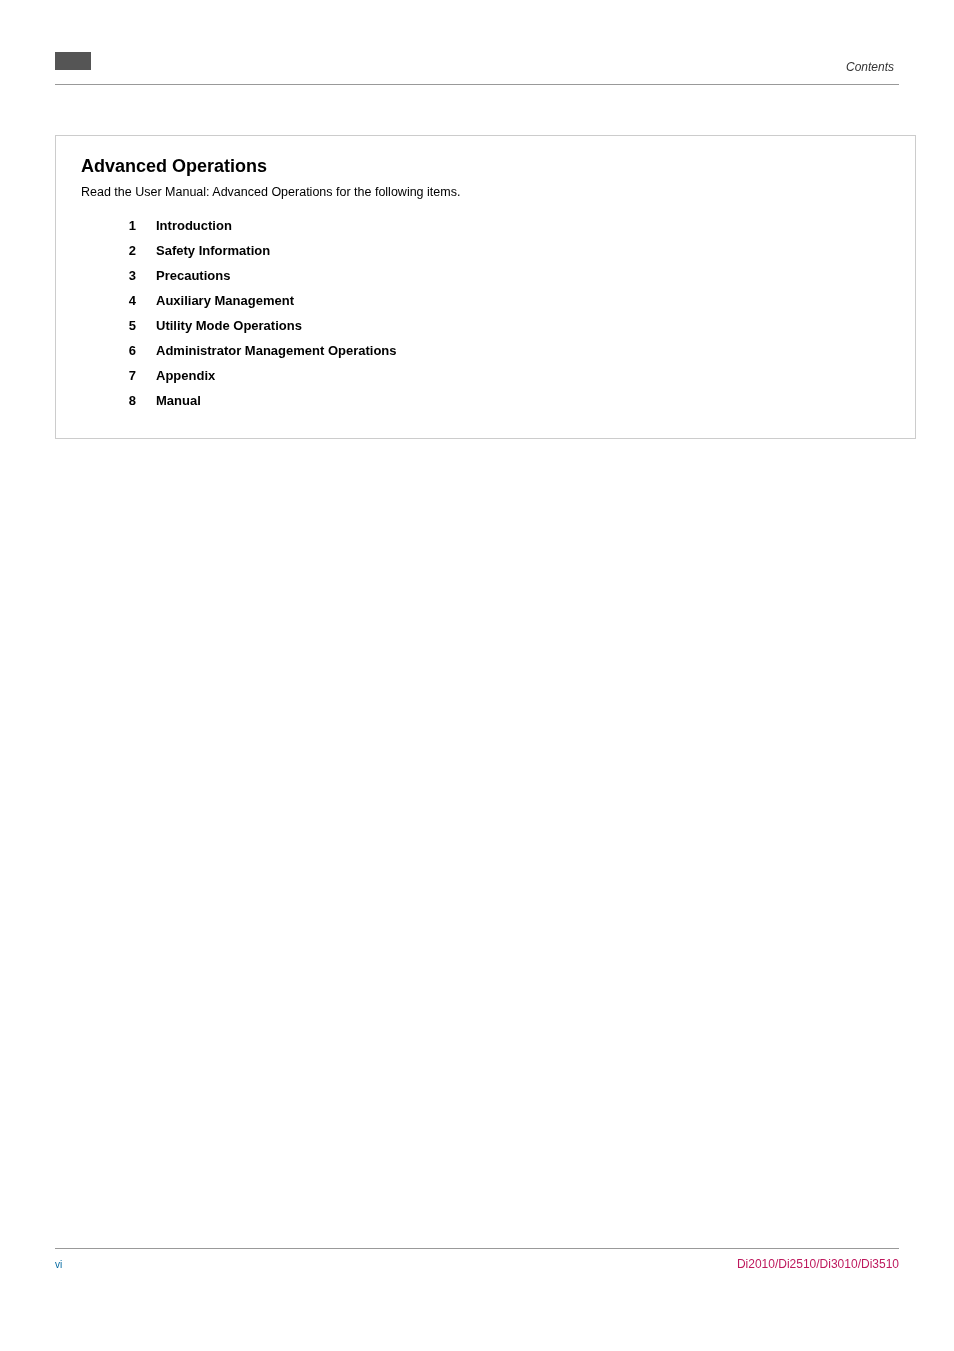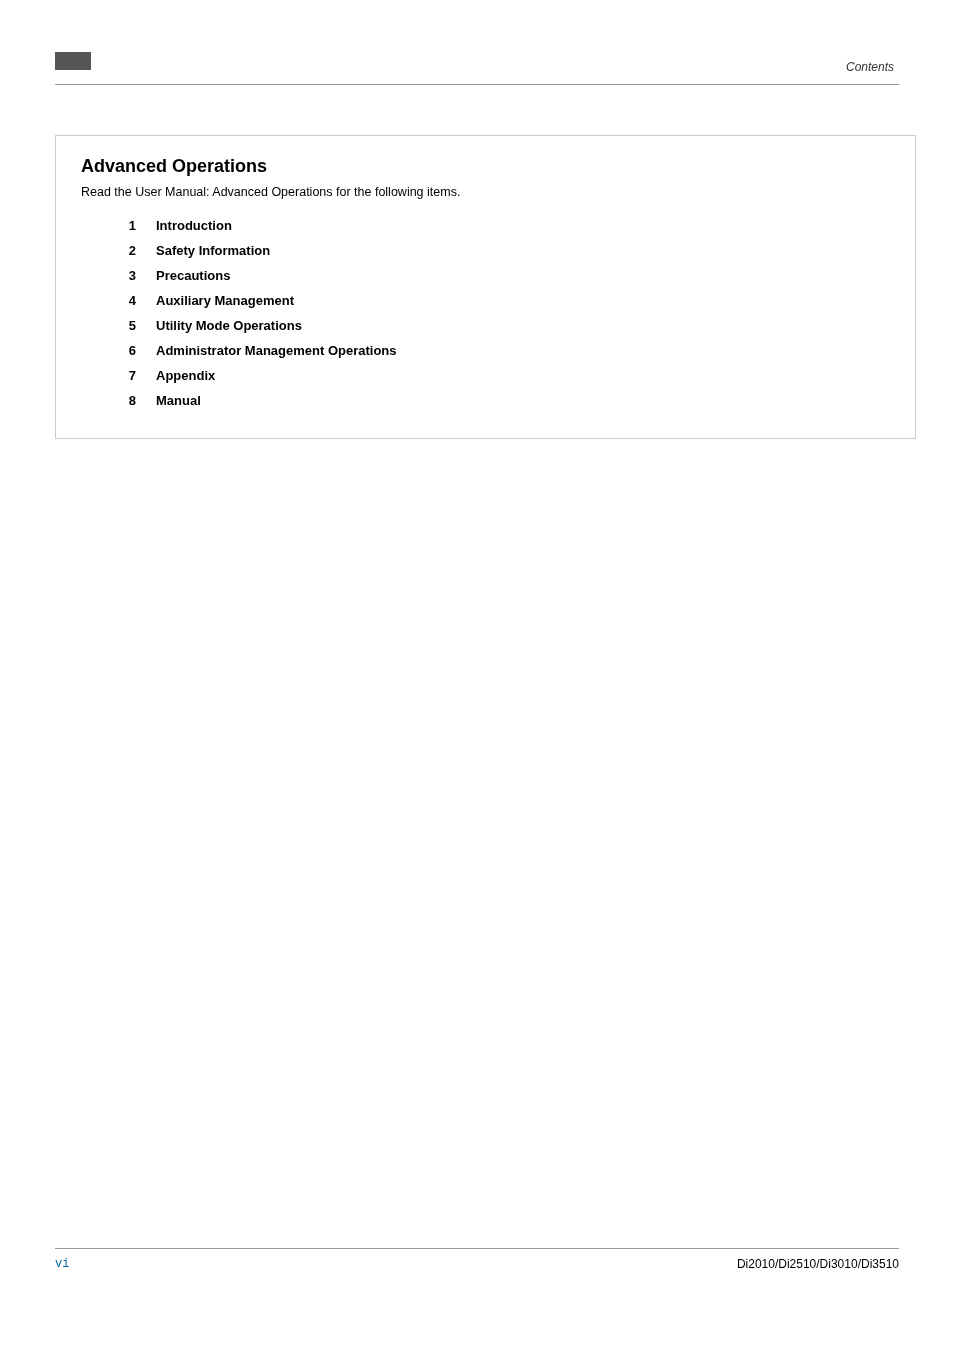--- a/index.html
+++ b/index.html
@@ -110,28 +110,27 @@
       margin-bottom: 8px;
     }
 
     .footer-content {
       display: flex;
       justify-content: space-between;
       align-items: center;
     }
 
     .footer-page {
-      font-size: 12px;
+      font-size: 10px;
       color: #0369a1;
-      font-family: Liberation Mono, monospace;
     }
 
     .footer-model {
       font-size: 12px;
-      color: #000000;
+      color: #be185d;
     }
   </style>
 </head>
 <body>
 
 <div class="header-decoration"></div>
 
 <div class="page-header">
   <span class="header-title">Contents</span>
 </div>

